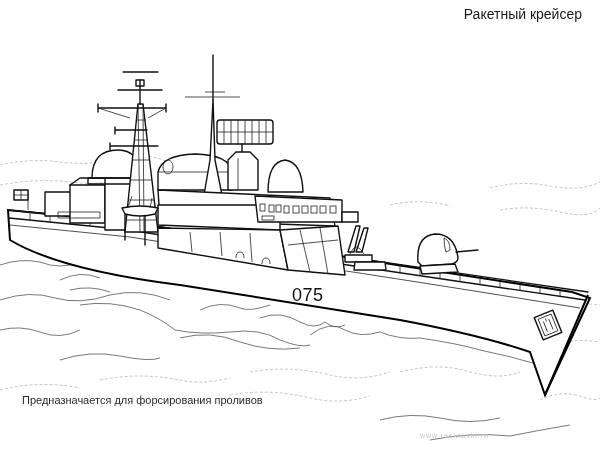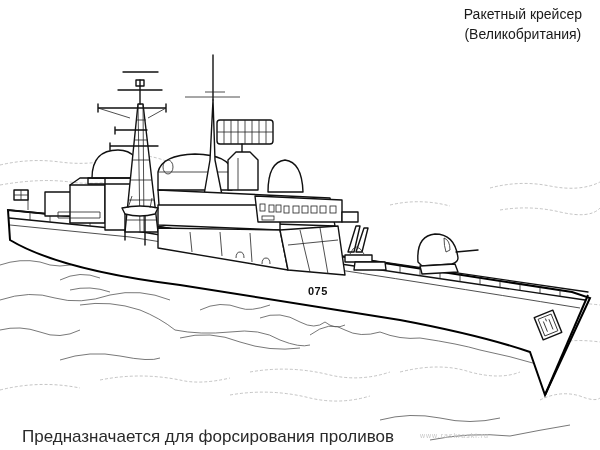--- a/index.html
+++ b/index.html
@@ -1,20 +1,20 @@
 <!DOCTYPE html>
 <html><head>
   <meta charset="utf-8">
   <style>
     html, body { margin: 0; padding: 0; background: #ffffff; }
     body { width: 600px; height: 450px; position: relative; overflow: hidden; font-family: "Liberation Sans", sans-serif; }
     #canvas { position: absolute; left: 0; top: 0; width: 600px; height: 450px; }
     .title { position: absolute; right: 18px; top: 4px; text-align: center; font-weight: normal; font-size: 14px; line-height: 20px; color: #1a1a1a; }
-    .caption { position: absolute; left: 22px; top: 392px; font-size: 17px; line-height: 17px; color: #2a2a2a; margin-top: 36px; }
-    .hull-number { position: absolute; left: 292px; top: 285px; font-size: 11px; font-weight: bold; color: #111; letter-spacing: 0.5px; margin-left: 16px; }
+    .caption { position: absolute; left: 22px; top: 392px; font-size: 11px; line-height: 17px; color: #2a2a2a; }
+    .hull-number { position: absolute; left: 292px; top: 285px; font-size: 18px; font-weight: normal; color: #111; letter-spacing: 0.5px; }
     .watermark { position: absolute; left: 420px; top: 432px; font-size: 7px; color: #c8c8c8; letter-spacing: 1px; }
     .ink { fill: none; stroke: #111; stroke-width: 1.4; stroke-linejoin: round; stroke-linecap: round; }
     .ink-thin { fill: none; stroke: #222; stroke-width: 0.8; }
     .ink-bold { fill: none; stroke: #000; stroke-width: 2; }
     .wave { fill: none; stroke: #555; stroke-width: 0.8; }
     .wave-light { fill: none; stroke: #aaa; stroke-width: 0.7; stroke-dasharray: 3 2; }
     .white { fill: #fff; }
   </style>
 </head>
 <body>
@@ -175,21 +175,20 @@
     <g>
       <path class="ink white" d="M418 262 Q416 236 435 234 Q455 234 458 258 Q458 262 452 264 L422 266 Z"></path>
       <path class="ink-thin" d="M444 238 Q450 240 450 250 L446 252 Q444 246 444 238"></path>
       <path class="ink" d="M456 252 L478 250"></path>
       <path class="ink white" d="M420 266 L455 264 L458 272 L422 274 Z"></path>
     </g>
   </svg>
 
   <div class="title">
     <div>Ракетный крейсер</div>
-    <div>(Великобритания)</div>
   </div>
 
   <div class="hull-number">075</div>
 
   <div class="caption">
     <div>Предназначается для форсирования проливов</div>
   </div>
 
   <div class="watermark">www.raskraski.ru</div>
 </div>

